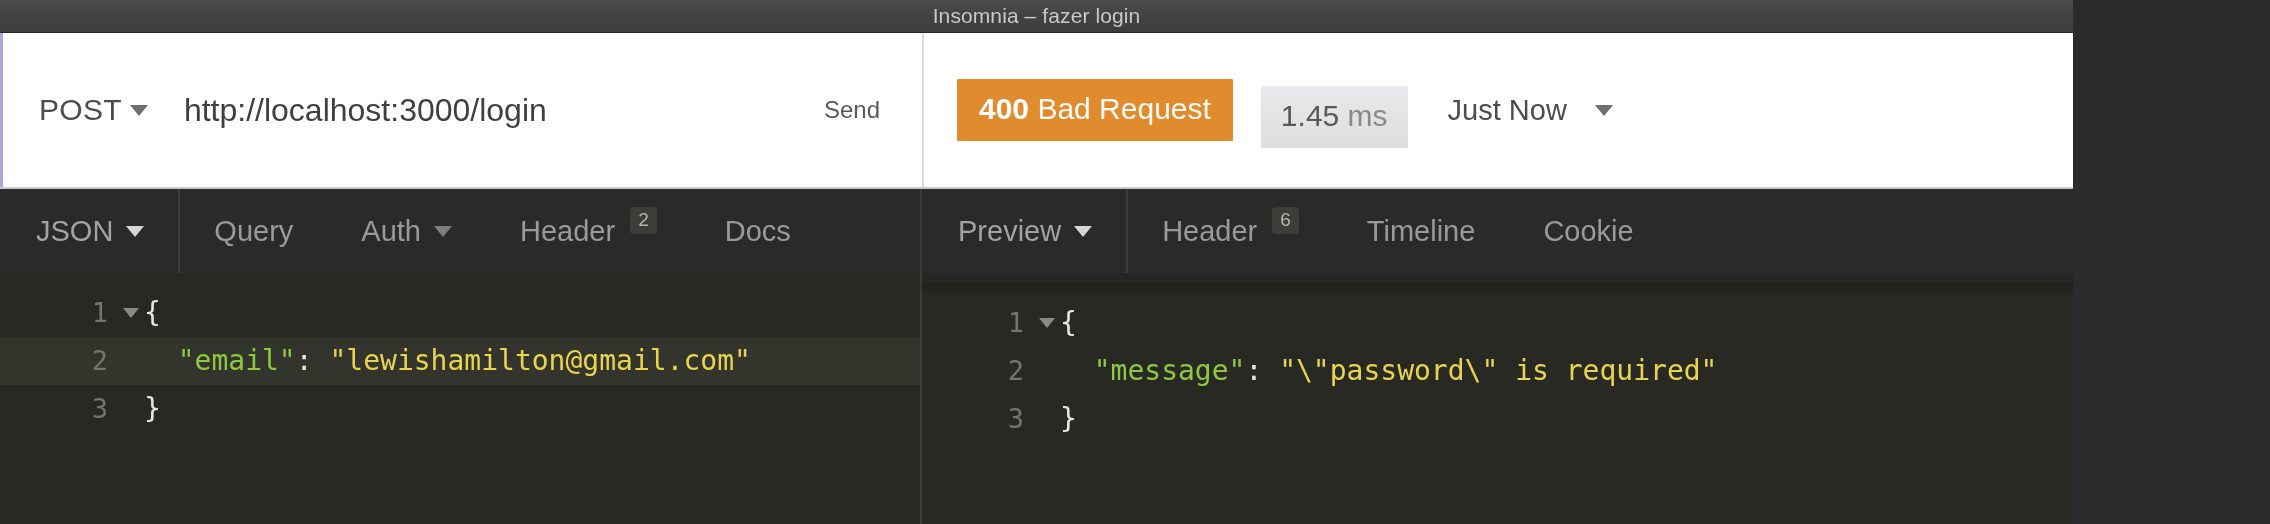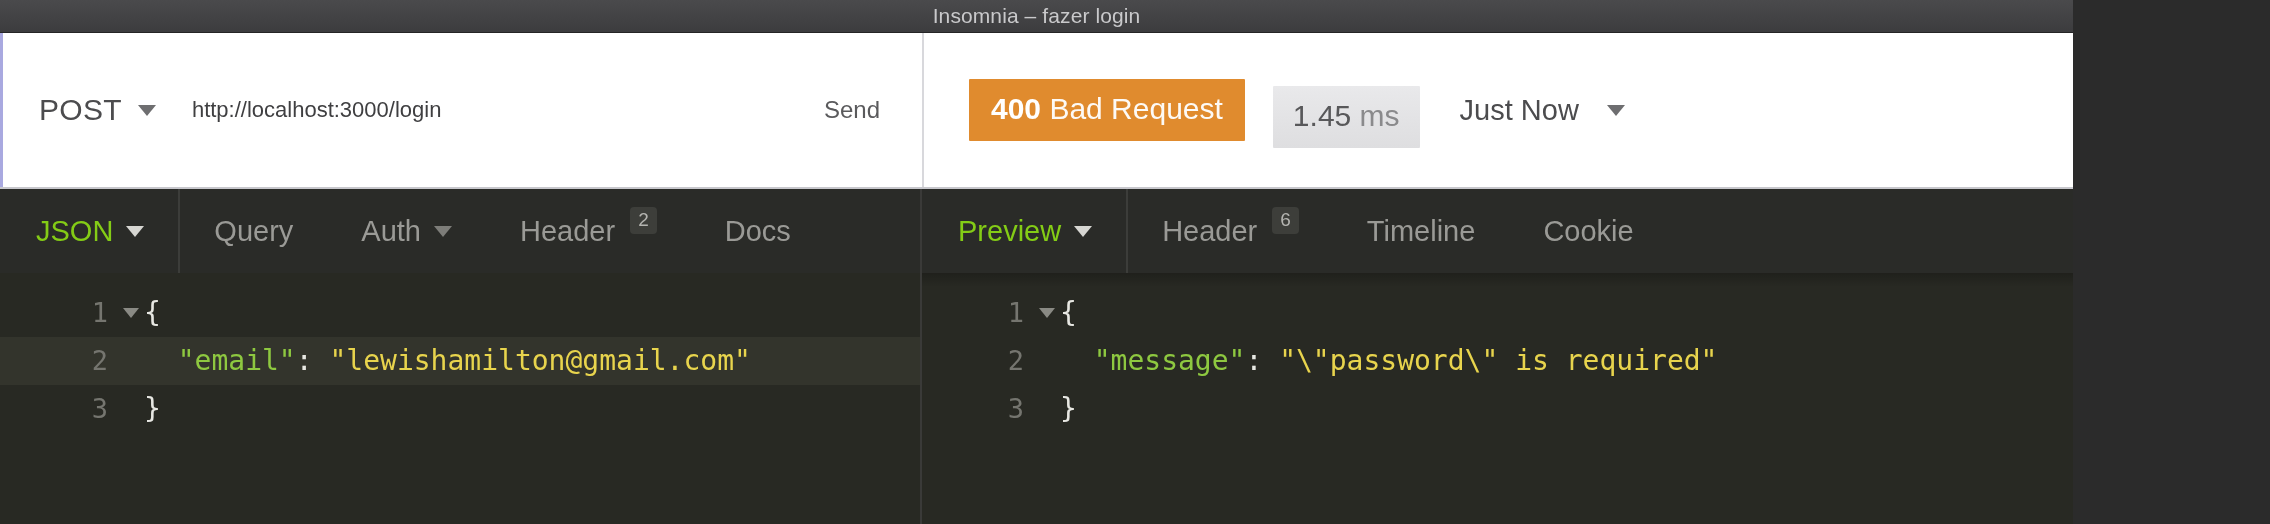--- a/index.html
+++ b/index.html
@@ -43,42 +43,41 @@
     display: flex; align-items: center;
     border-left: 3px solid #a9a9e0;
     background: #ffffff;
     position: relative;
   }
   .topbar-right {
     flex: 1;
     display: flex; align-items: center;
     background: #ffffff;
     border-left: 2px solid #d8d8dc;
-    padding-left: 12px;
   }
 
   .method {
-    display: flex; align-items: center; gap: 16px;
+    display: flex; align-items: center; gap: 8px;
     margin-left: 36px;
     cursor: pointer;
   }
   .method-label {
     font-size: 30px;
     color: #4c4c4e;
     letter-spacing: 0.3px;
   }
   .caret-dark {
     width: 0; height: 0;
     border-left: 9px solid transparent;
     border-right: 9px solid transparent;
     border-top: 11px solid #6e6e70;
   }
   .url {
     margin-left: 36px;
-    font-size: 22px;
+    font-size: 32px;
     color: #3f3f41;
     white-space: nowrap;
     flex: 1;
   }
   .send-btn {
     font-size: 24px;
     color: #5a5a5c;
     margin-right: 42px;
     cursor: pointer;
     white-space: nowrap;
@@ -124,42 +123,42 @@
     flex: 1;
     display: flex;
     min-height: 0;
   }
   .pane {
     display: flex; flex-direction: column;
     min-width: 0;
     background: #26262400;
   }
   .pane-left  { width: 922px; background: #252623; border-right: 2px solid #3a3a38; }
-  .pane-right { flex: 1; background: #252623; }
+  .pane-right { flex: 1; background: #252623; gap: 10px; }
 
   .tabrow {
     height: 84px;
     flex: 0 0 84px;
     display: flex; align-items: center;
     background: #2a2b28;
     position: relative;
     overflow: hidden;
   }
   .tab {
     display: flex; align-items: center; gap: 13px;
     padding: 0 34px;
     height: 84px;
     font-size: 29px;
     color: #9a9a96;
     cursor: pointer;
     white-space: nowrap;
     position: relative;
   }
   .tab.first { padding-left: 36px; }
-  .tab.active { color: #84cc16; }
+  .tab.active { color: #a3a3a3; }
   .tab-sep {
     width: 2px; height: 84px;
     background: #3c3d3a;
     flex: 0 0 2px;
   }
   .caret-light {
     width: 0; height: 0;
     border-left: 9px solid transparent;
     border-right: 9px solid transparent;
     border-top: 11px solid #d6d6d2;

